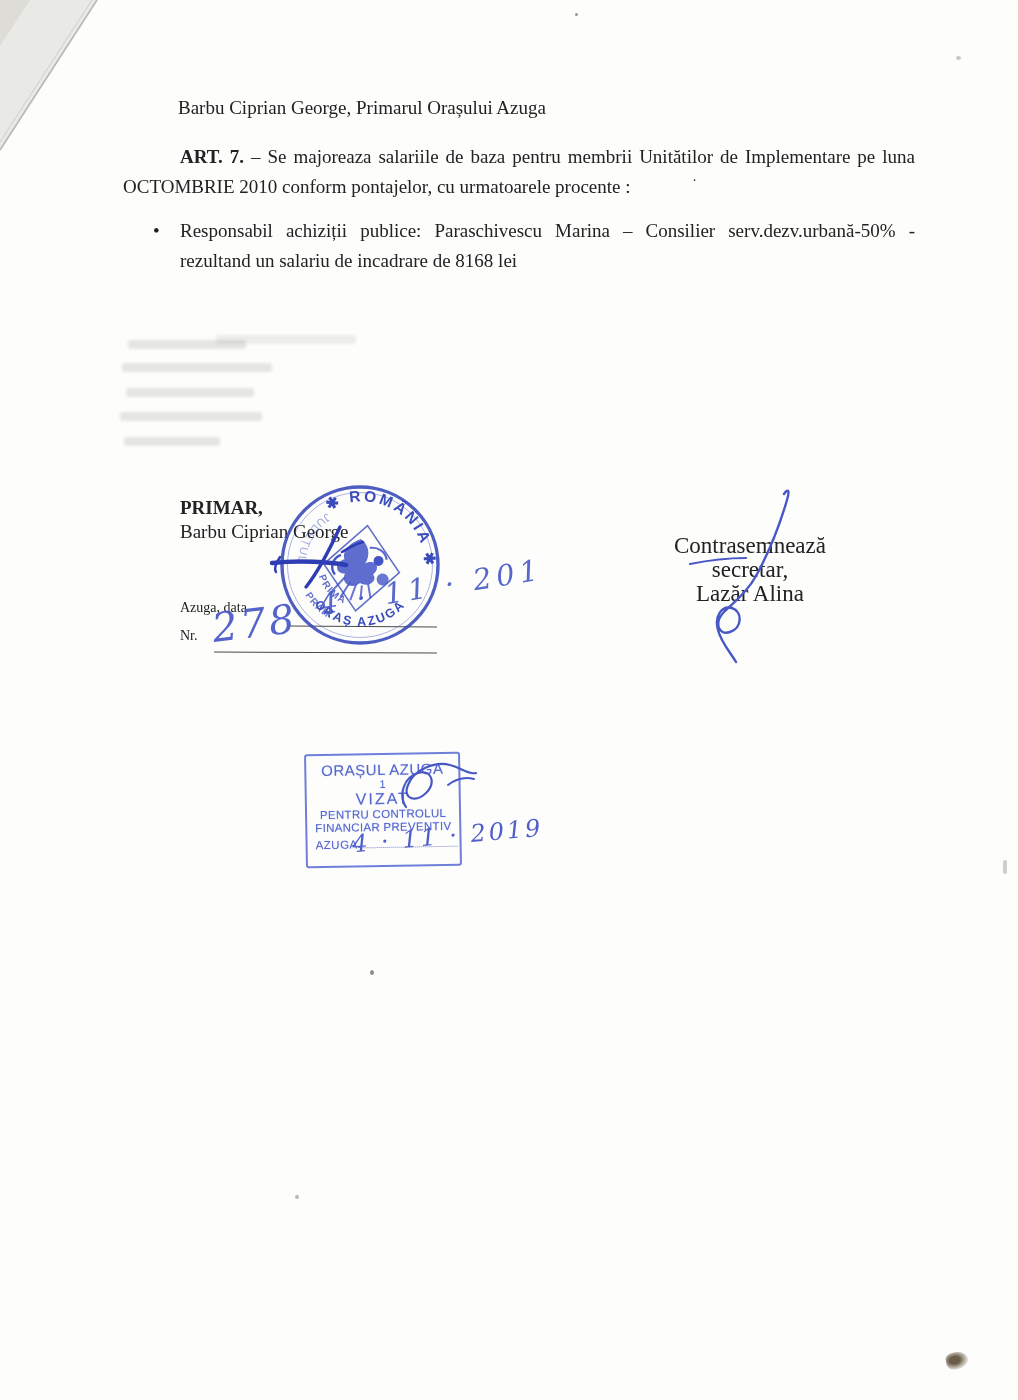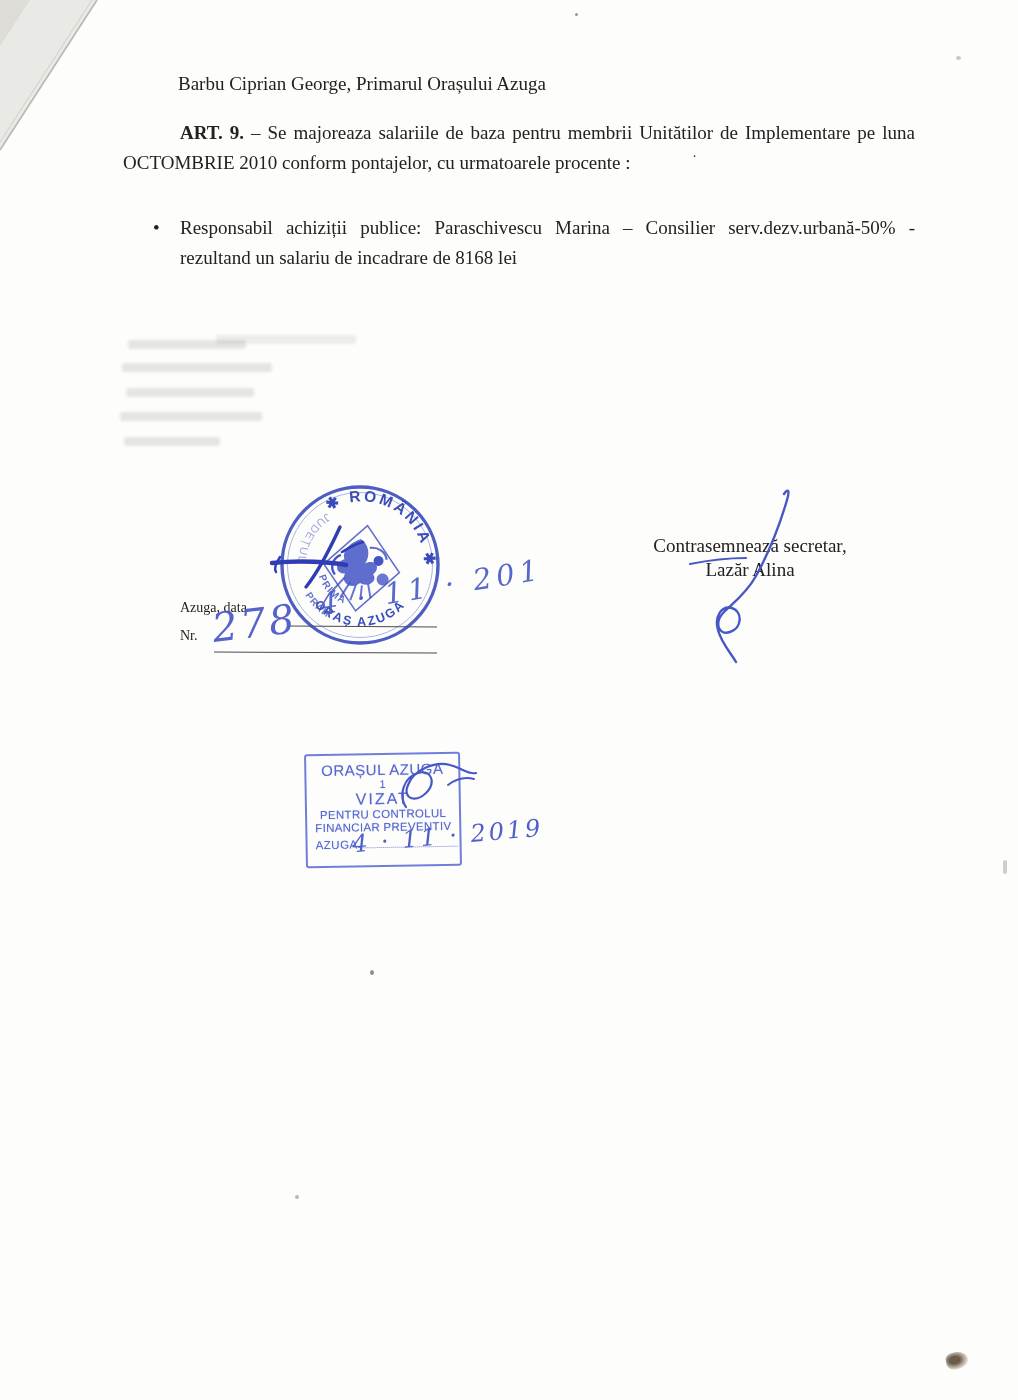--- a/index.html
+++ b/index.html
@@ -15,39 +15,39 @@
   .fold-corner{position:absolute;left:0;top:0;width:120px;height:170px;pointer-events:none;}
   .speck{position:absolute;border-radius:50%;}
   .smudge{
     position:absolute;left:946px;top:1352px;width:22px;height:17px;
     background:radial-gradient(ellipse at 40% 45%, #6b5c49 0 28%, rgba(128,115,95,.65) 50%, rgba(160,150,130,.25) 72%, transparent 80%);
     border-radius:40% 60% 55% 45%;
     transform:rotate(-12deg);
   }
   .ghost{position:absolute;background:rgba(105,115,95,.16);filter:blur(1.6px);border-radius:2px;}
   
-  .content{padding:72px 103px 0 123px;}
+  .content{padding:96px 103px 0 123px;}
   .intro{font-size:19px;line-height:24px;text-indent:55px;}
   .heading{margin-top:26px;text-align:center;font-weight:bold;font-size:20px;letter-spacing:2px;line-height:26px;}
   .para{margin-top:22px;font-size:19px;line-height:30px;text-align:justify;text-indent:57px;}
   .para .b{font-weight:bold;}
-  ul.bullets{list-style:none;margin:33px 0 0 0;padding:0;}
+  ul.bullets{list-style:none;margin:12px 0 0 0;padding:0;}
   ul.bullets li{
     position:relative;padding-left:57px;margin-bottom:13px;
     font-size:19px;line-height:30px;text-align:justify;
   }
   ul.bullets li::before{
     content:"•";position:absolute;left:30px;top:0;font-size:19px;
   }
   .trail-dot{display:inline-block;transform:translateY(-8px);font-size:14px;color:#333;}
   
   .abs{position:absolute;}
   .sig-title{font-weight:bold;font-size:19px;line-height:24px;}
   .sig-name{font-size:19px;line-height:24px;}
-  .contra{width:220px;text-align:center;font-size:19px;line-height:24px;}
+  .contra{width:220px;text-align:center;font-size:23px;line-height:24px;}
   .rule{position:absolute;border-top:1.6px solid #4b4b4b;}
   .hand{
     font-family:"DejaVu Serif", serif;font-style:italic;
     color:#4757c6;
   }
   .hw-nr{font-size:40px;letter-spacing:3px;transform:rotate(-7deg);opacity:.92;}
   .hw-date-round{font-size:29px;letter-spacing:5px;transform:rotate(-9deg);opacity:.9;white-space:nowrap;}
   .hw-date-blue{font-size:24px;letter-spacing:3px;transform:rotate(-5deg);opacity:.95;white-space:nowrap;}
   
   .approval{
@@ -91,31 +91,35 @@
   <div class="ghost" style="left:216px;top:335px;width:140px;height:9px;opacity:.7;"></div>
   <div class="ghost" style="left:126px;top:388px;width:128px;height:9px;"></div>
   <div class="ghost" style="left:120px;top:412px;width:142px;height:9px;"></div>
   <div class="ghost" style="left:124px;top:437px;width:96px;height:9px;"></div>
 
   <div class="content">
     <div class="intro">Barbu Ciprian George, Primarul Orașului Azuga</div>
 
 
     <div class="para">
-      <span class="b">ART. 9.</span>
+      <span class="b">ART. 7.</span>
       <span>– Se majoreaza salariile de baza  pentru membrii Unitătilor de Implementare pe luna OCTOMBRIE 2010 conform pontajelor, cu urmatoarele procente :</span>
       <span class="trail-dot">·</span>
     </div>
 
     <ul class="bullets">
       <li>Responsabil achiziții publice: Paraschivescu Marina  – Consilier serv.dezv.urbană-50% - rezultand un salariu de incadrare de 8168 lei</li>
     </ul>
 
   </div>
 
+  <div class="abs" style="left:180px;top:496px;">
+    <div class="sig-title">PRIMAR,</div>
+    <div class="sig-name">Barbu Ciprian George</div>
+  </div>
 
   <div class="abs contra" style="left:640px;top:534px;">
     <div>Contrasemnează secretar,</div>
     <div>Lazăr Alina</div>
   </div>
 
   <div class="abs" style="left:180px;top:600px;font-size:14px;">Azuga, data</div>
   <div class="rule" style="left:288px;top:626px;width:149px;transform:rotate(.4deg);"></div>
   <div class="abs" style="left:180px;top:628px;font-size:14px;">Nr.</div>
   <div class="rule" style="left:214px;top:652px;width:223px;transform:rotate(.3deg);"></div>

